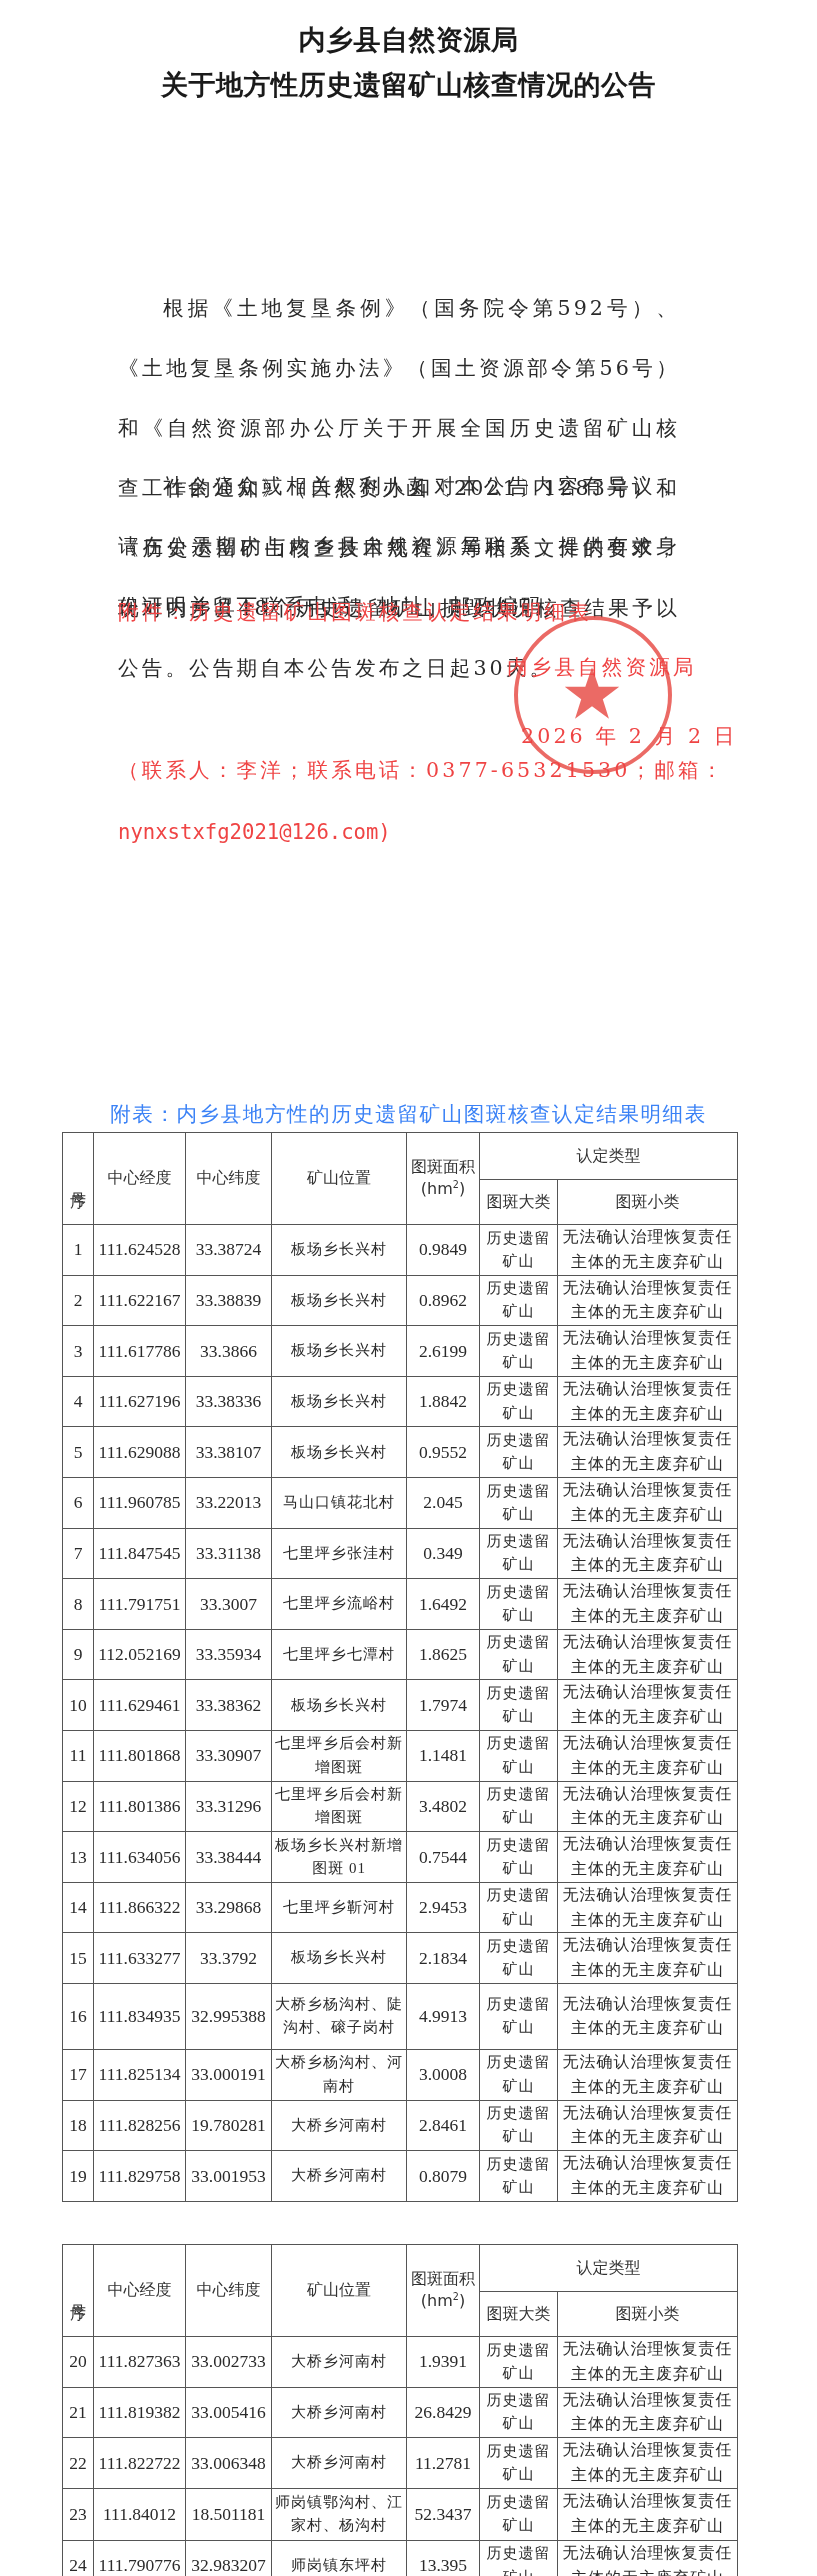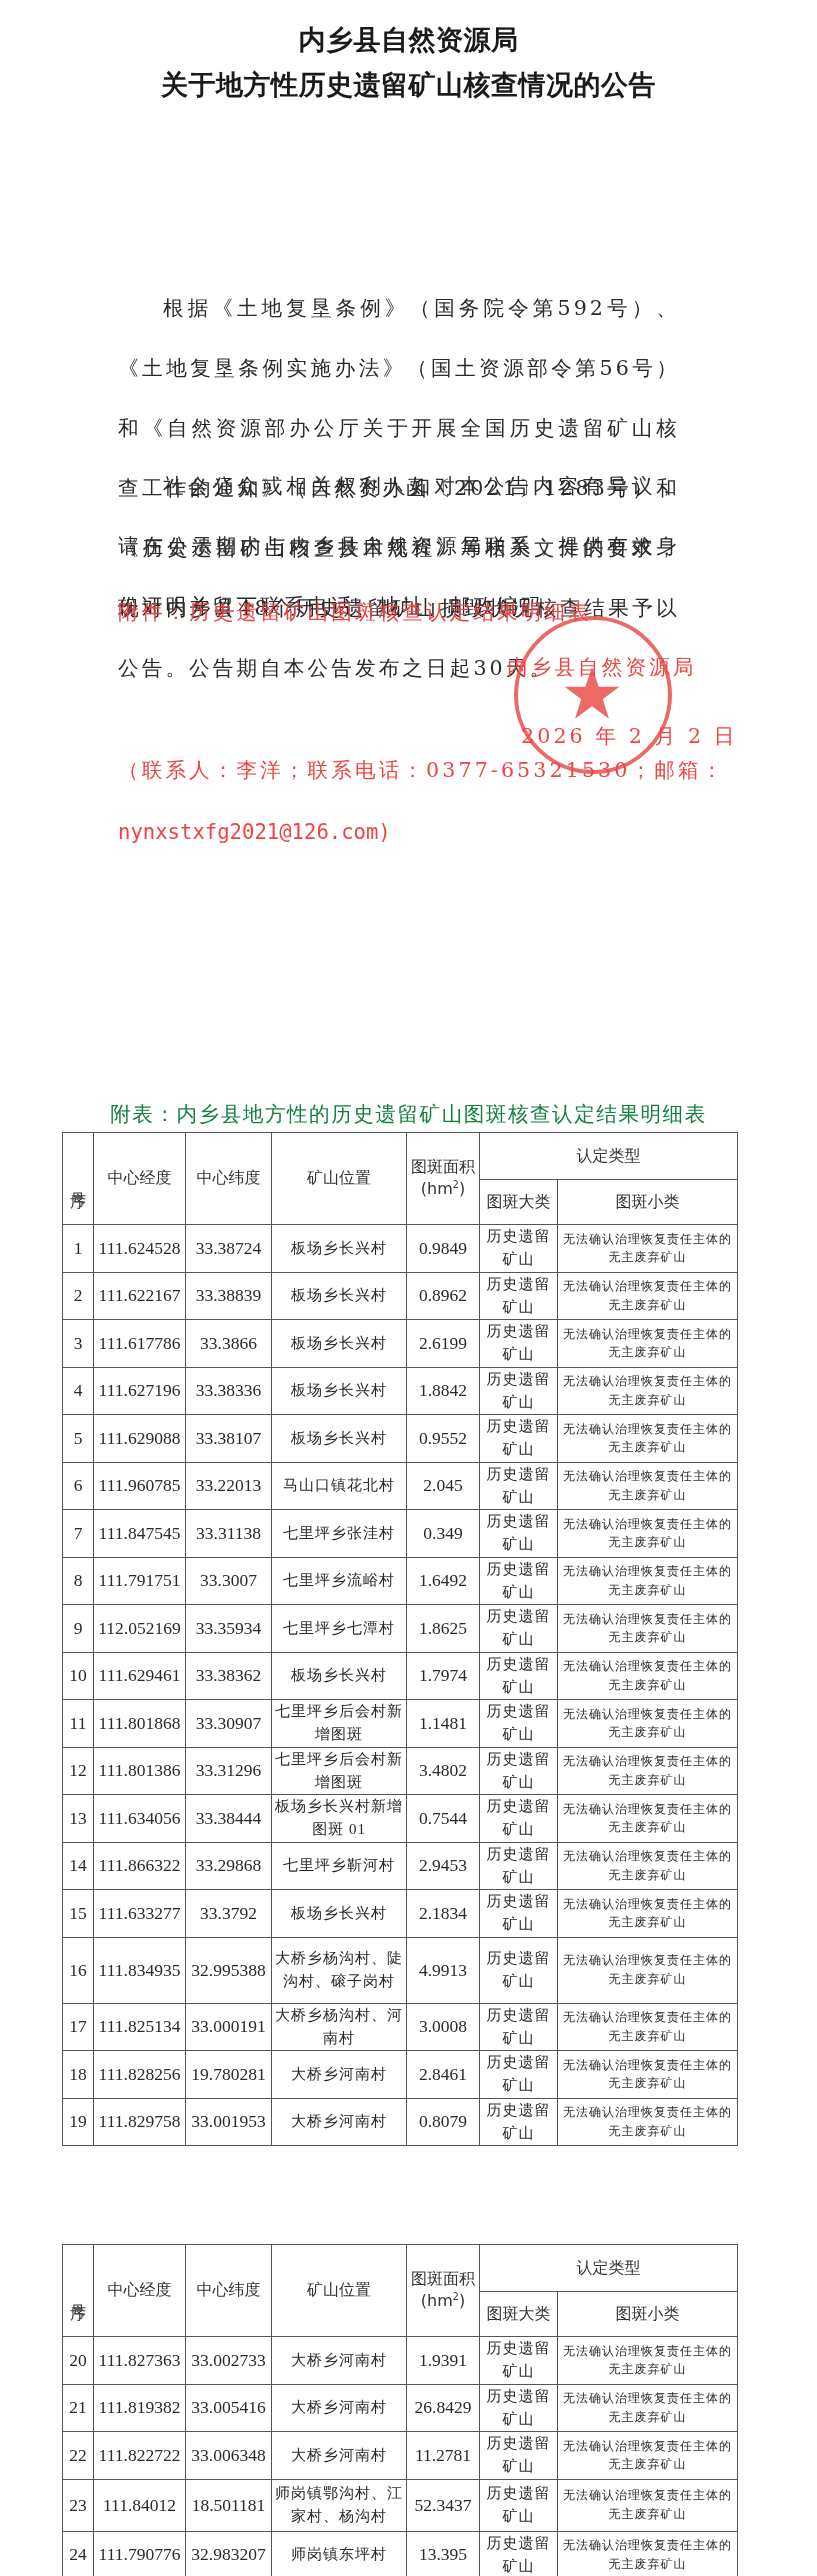--- a/index.html
+++ b/index.html
@@ -59,21 +59,21 @@
     border-radius: 50%;
     pointer-events: none;
   }
   .stamp svg { position: absolute; left: 0; top: 0; }
   .table-title {
     position: absolute;
     left: 0; width: 817px;
     text-align: center;
     font-family: "DejaVu Serif", serif;
     font-size: 20.6px;
-    color: #15803d;
+    color: #3b82f6;
     letter-spacing: 1.5px;
   }
   #table-title { top: 1100px; }
   table.grid {
     position: absolute;
     left: 62px;
     width: 675px;
     border-collapse: collapse;
     table-layout: fixed;
     font-family: "Liberation Serif", "DejaVu Serif", serif;
@@ -83,21 +83,21 @@
     border: 1px solid #555555;
     text-align: center;
     vertical-align: middle;
     font-weight: normal;
     padding: 0 2.1px;
   }
   table.grid th { font-size: 16px; font-family: "DejaVu Sans", sans-serif; line-height: 1.4; color: #333; }
   table.grid td { font-size: 17.5px; line-height: 1.3; }
   table.grid td.cn { font-family: Liberation Serif, serif; font-size: 15px; line-height: 1.55; letter-spacing: 1px; }
   table.grid td.cat { font-family: "DejaVu Sans", sans-serif; font-size: 15px; line-height: 1.55; letter-spacing: 1px; }
-  table.grid td.sub { font-family: "DejaVu Sans", sans-serif; font-size: 12px; line-height: 1.55; letter-spacing: 1px; }
+  table.grid td.sub { font-family: "DejaVu Sans", sans-serif; font-size: 16px; line-height: 1.55; letter-spacing: 1px; }
   table.grid tr.head-1 { height: 47px; }
   table.grid tr.head-2 { height: 45px; }
   table.grid tbody tr { height: 44px; }
   table.grid tbody tr.tall { height: 66px; }
   table.grid tbody tr.mid { height: 52px; }
   #table-1 { top: 1132px; }
   #table-2 { top: 2244px; }
   sup { font-size: 60%; }
 </style>
 </head>

